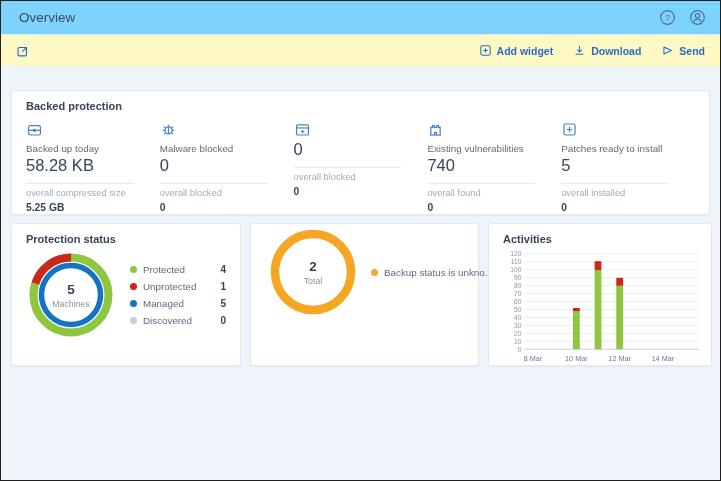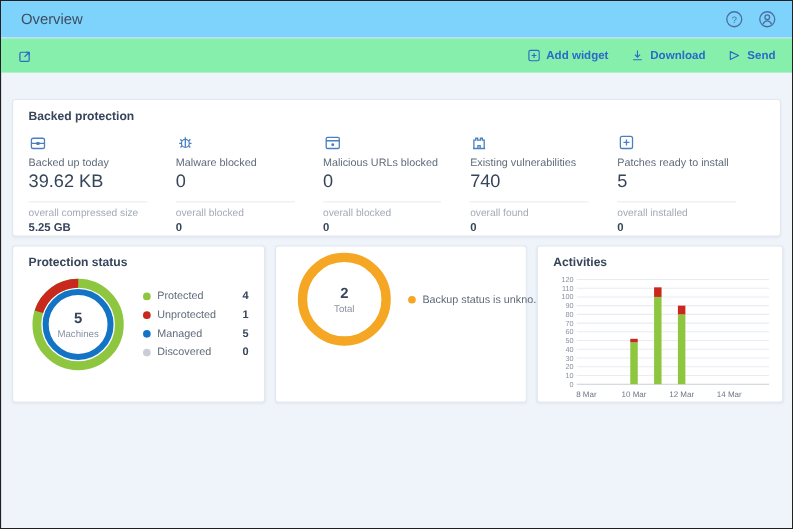--- a/index.html
+++ b/index.html
@@ -10,21 +10,21 @@
     overflow:hidden; position:relative;
   }
   
   .topbar { height:34px; background:#7dd3fc; border-bottom:1px solid #e4e8ee;
     display:flex; align-items:center; padding:0 14px 0 18px; }
   .topbar-title { font-size:13.5px; color:#3d4c60; }
   .topbar-spacer { flex:1; }
   .hicon { width:17px; height:17px; color:#4c6e9e; margin-left:13px; cursor:pointer; }
   .hicon svg { width:100%; height:100%; display:block; }
   
-  .toolbar { height:31px; background:#86efac; display:flex; align-items:center;
+  .toolbar { height:31px; background:#fef9c3; display:flex; align-items:center;
     padding:0 15px; }
   .ticon { width:14px; height:14px; color:#2a6bc8; cursor:pointer; }
   .ticon svg { width:100%; height:100%; display:block; }
   .toolbar-spacer { flex:1; }
   .tool-btn { display:flex; align-items:center; gap:5px; color:#2a6bc8;
     font-size:10.5px; font-weight:600; margin-left:20px; cursor:pointer; }
   .tool-btn .ticon { width:13px; height:13px; }
   
   .main { padding:24px 10px 0; }
   .card { background:#fff; border:1px solid #e3e8f0; border-radius:3px;
@@ -124,21 +124,21 @@
 
         <div class="metric">
           <div class="micon">
             <svg viewBox="0 0 20 20" fill="none" stroke="currentColor" stroke-width="1.4">
                 <rect x="3" y="5.5" width="14" height="11" rx="2"></rect>
                 <path d="M3 11h14"></path>
                 <rect x="8.3" y="9.4" width="3.4" height="3.2" rx="0.6" fill="currentColor" stroke="none"></rect>
               </svg>
           </div>
           <div class="mlabel">Backed up today</div>
-          <div class="mvalue">39.62 KB</div>
+          <div class="mvalue">58.28 KB</div>
           <div class="mdivider"></div>
           <div class="slabel">overall compressed size</div>
           <div class="svalue">5.25 GB</div>
         </div>
 
         <div class="metric">
           <div class="micon">
             <svg viewBox="0 0 20 20" fill="none" stroke="currentColor" stroke-width="1.4">
                 <circle cx="10" cy="11" r="4.2"></circle>
                 <path d="M10 6.8V4.4M6.4 8.4L4.6 6.6M13.6 8.4l1.8-1.8M5.8 11H3.4M14.2 11h2.4M6.6 13.6l-1.8 1.8M13.4 13.6l1.8 1.8M10 7.5v7"></path>
@@ -152,21 +152,20 @@
         </div>
 
         <div class="metric">
           <div class="micon">
             <svg viewBox="0 0 20 20" fill="none" stroke="currentColor" stroke-width="1.4">
                 <rect x="3" y="4.5" width="14" height="12" rx="1.5"></rect>
                 <path d="M3 8.2h14"></path>
                 <circle cx="10" cy="12.4" r="1.6" fill="currentColor" stroke="none"></circle>
               </svg>
           </div>
-          <div class="mlabel">Malicious URLs blocked</div>
           <div class="mvalue">0</div>
           <div class="mdivider"></div>
           <div class="slabel">overall blocked</div>
           <div class="svalue">0</div>
         </div>
 
         <div class="metric">
           <div class="micon">
             <svg viewBox="0 0 20 20" fill="none" stroke="currentColor" stroke-width="1.4">
                 <path d="M4.5 16.5V7.5h2v-2h2v2h3v-2h2v2h2v9"></path>

